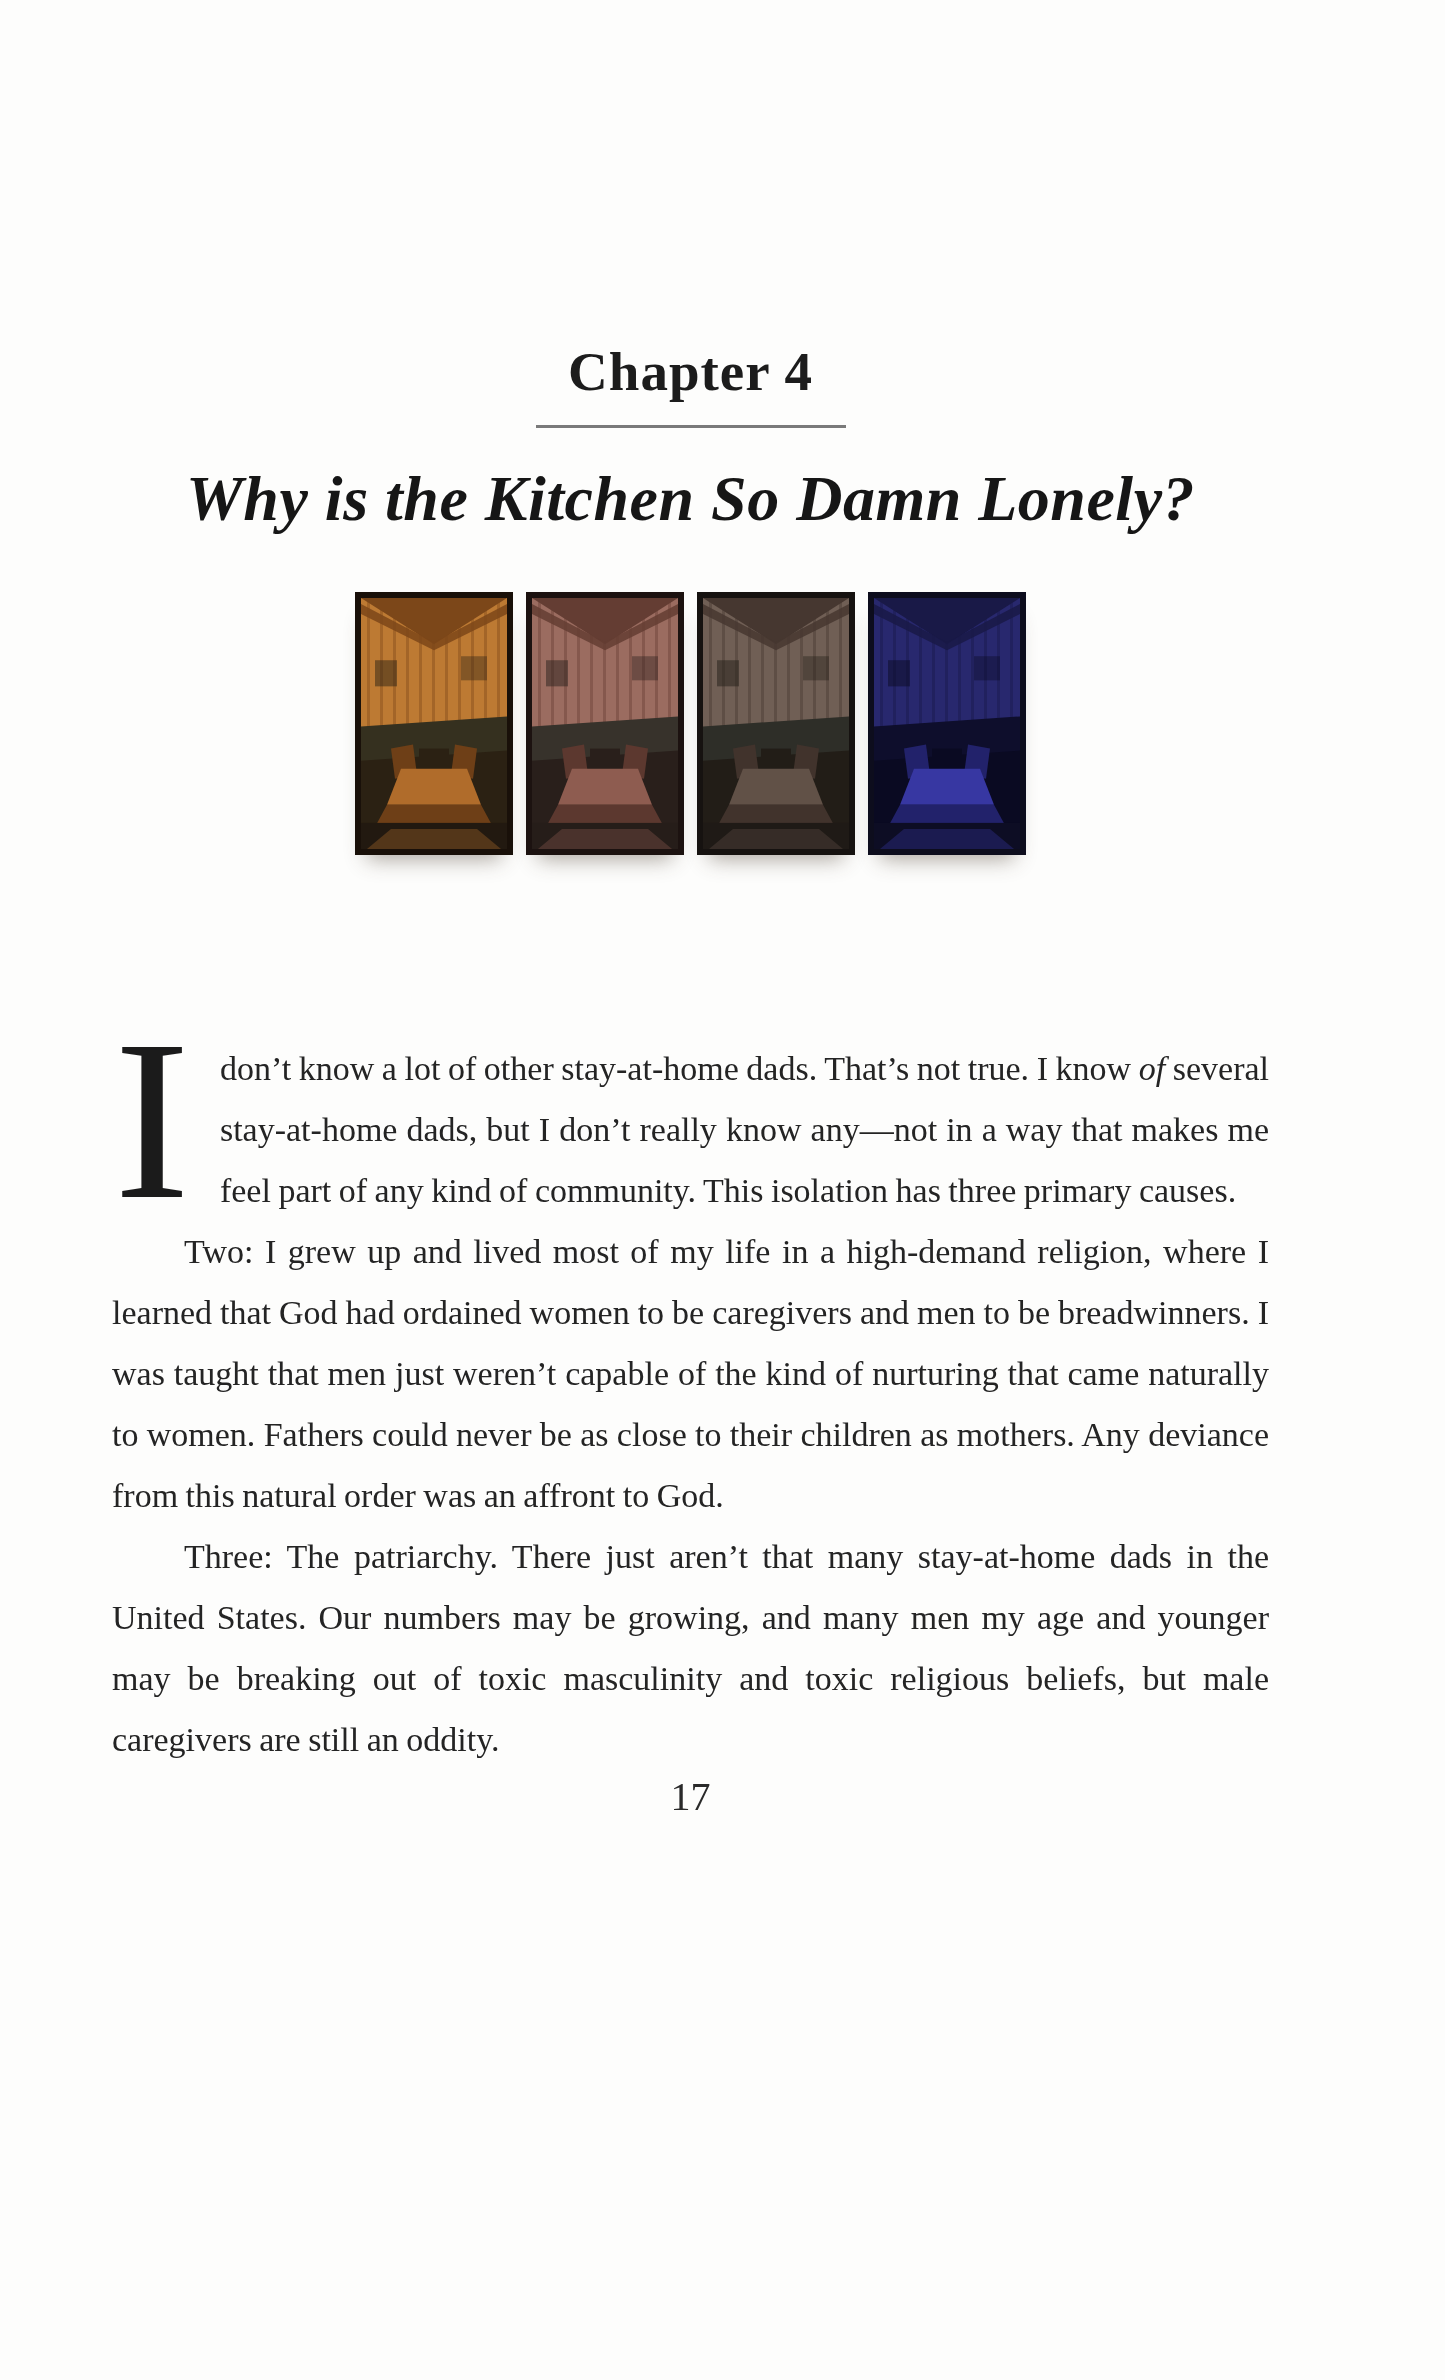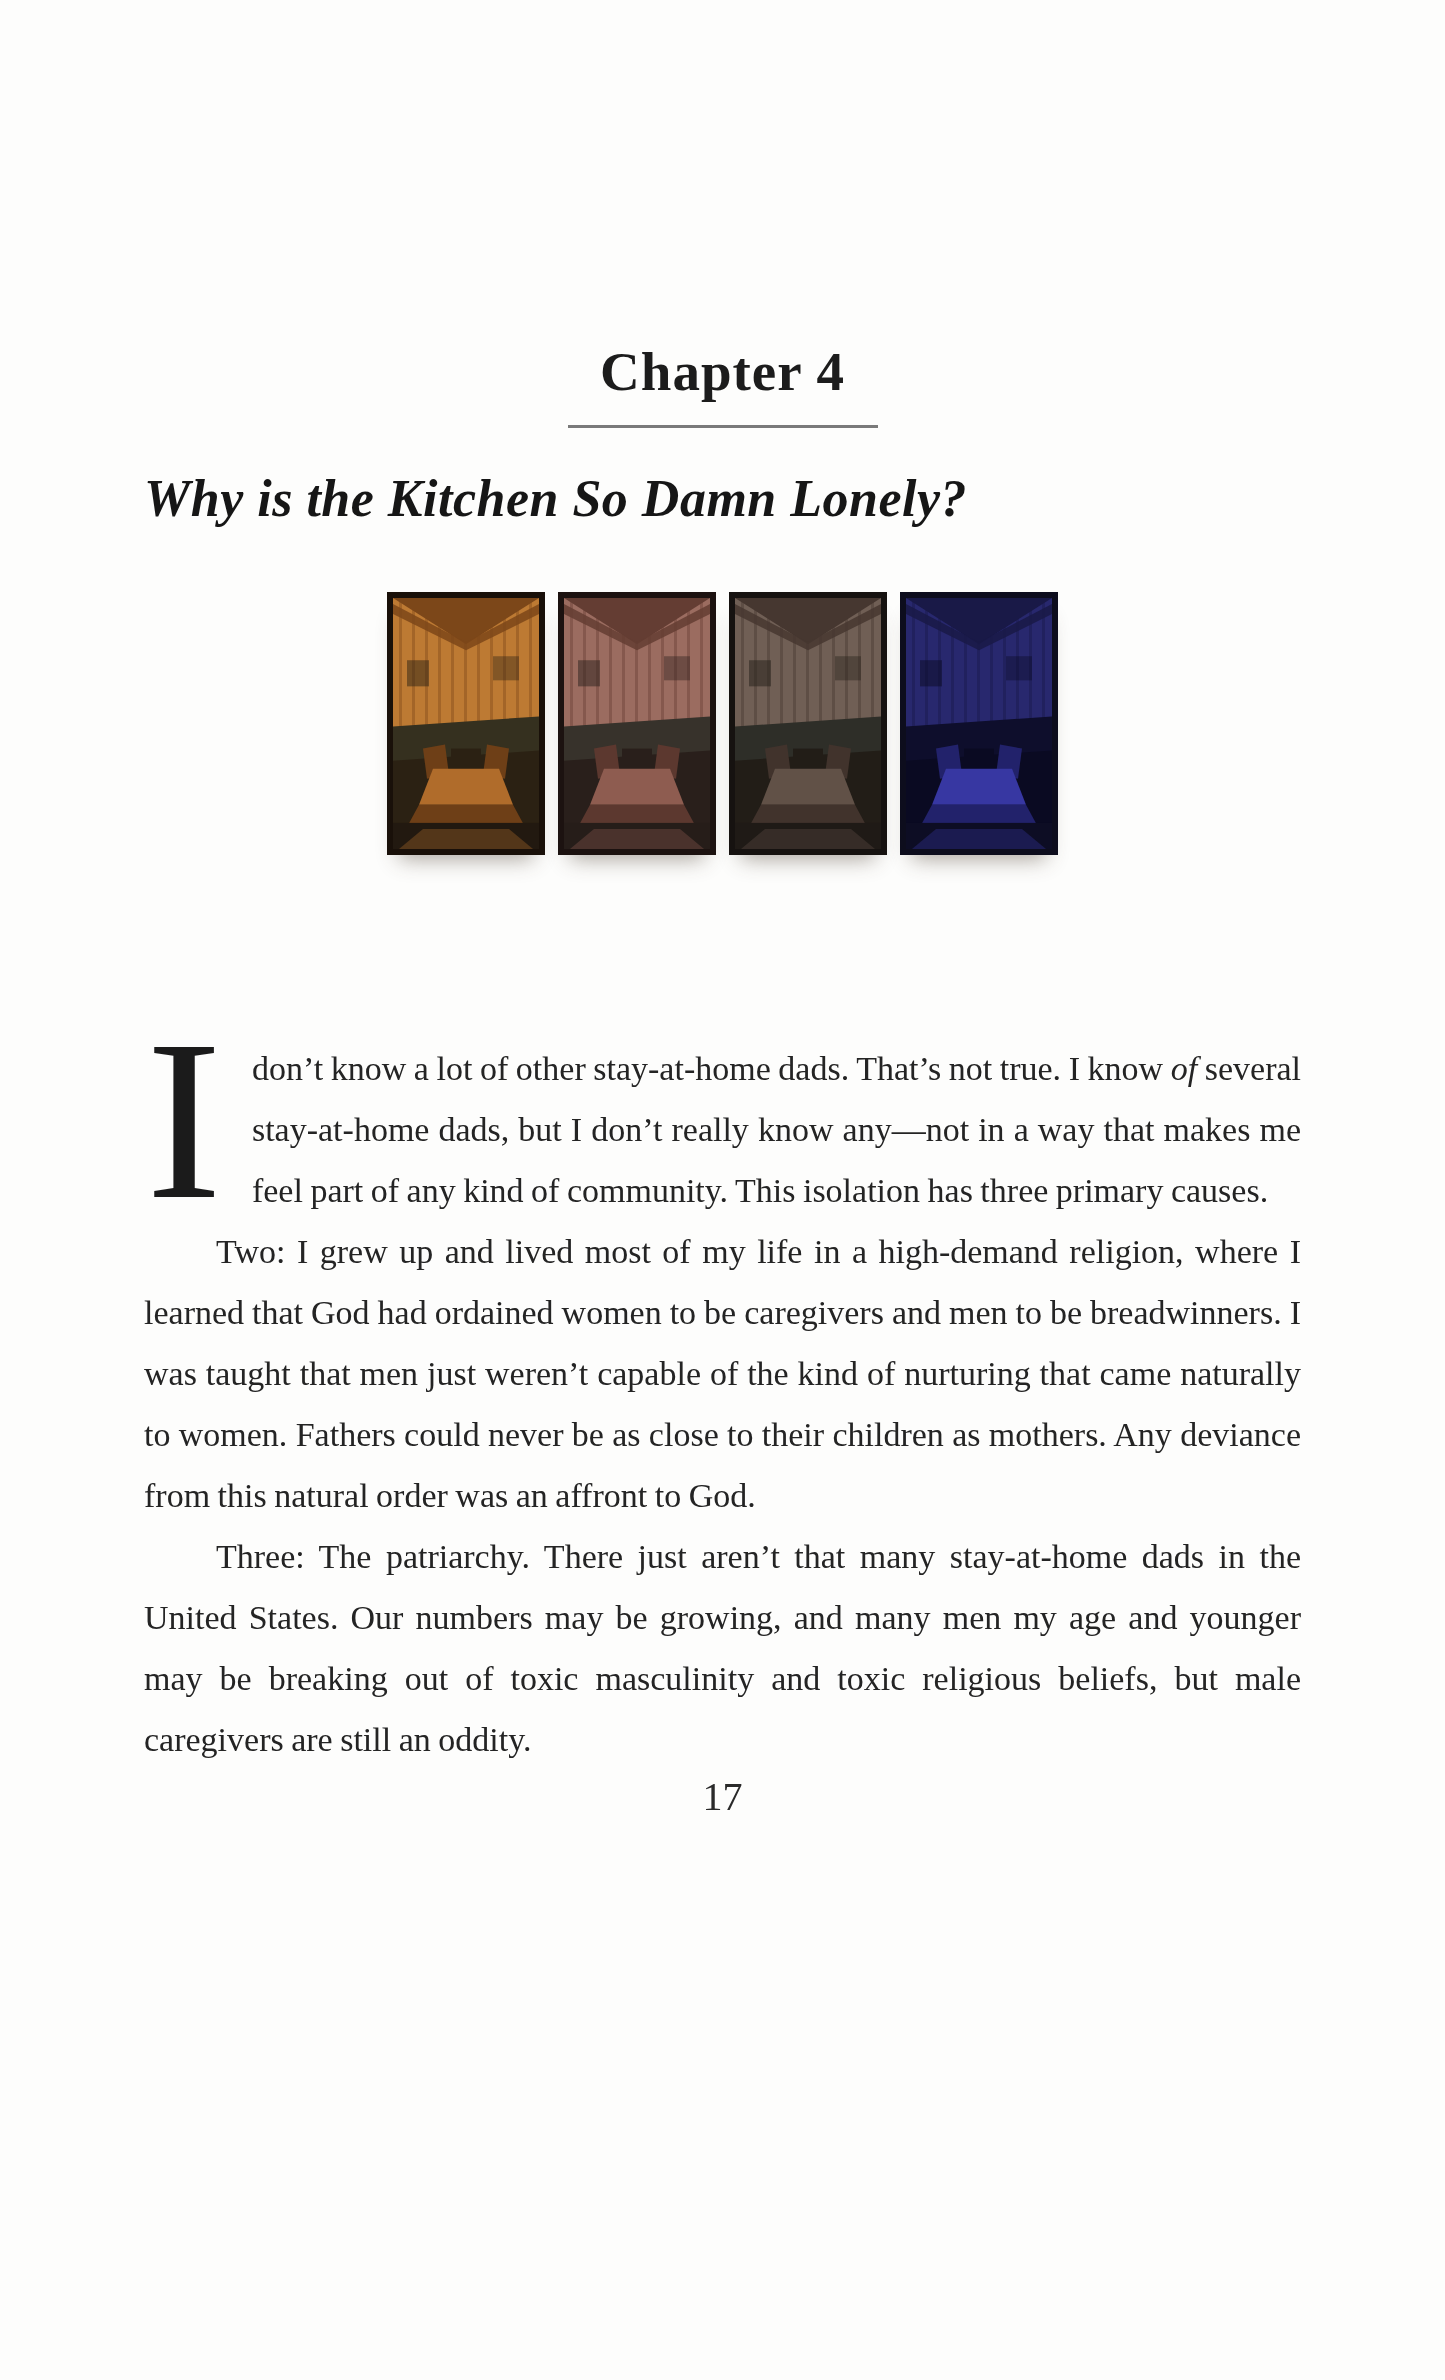--- a/index.html
+++ b/index.html
@@ -5,37 +5,38 @@
   html,body{margin:0;padding:0;}
   body{
     width:1445px;height:2380px;
     background:#fdfdfc;
     font-family:"Liberation Serif","DejaVu Serif",serif;
     color:#212121;
     overflow:hidden;
     position:relative;
   }
   .page{
-    position:absolute;left:144px;top:0;width:1157px;height:100%;
+    position:absolute;left:112px;top:0;width:1157px;height:100%;
   }
   
   .chapter-label{
     padding-top:344px;
     text-align:center;
     font-size:55px;line-height:55px;
     font-weight:700;color:#1c1c1c;
     letter-spacing:1px;
   }
   .rule{
     width:310px;height:3px;background:#7a7a7a;
     margin:26px auto 0 auto;border:0;
   }
   .chapter-title{
     margin:40px 0 0 0;
-    font-size:52px;line-height:62px;
+    text-align:center;
+    font-size:64px;line-height:62px;
     font-style:italic;font-weight:700;
     color:#161616;letter-spacing:0.5px;
   }
   
   .photos{
     margin-top:62px;
     display:flex;justify-content:center;gap:13px;
   }
   .photo{
     margin:0;width:158px;height:263px;box-sizing:border-box;

